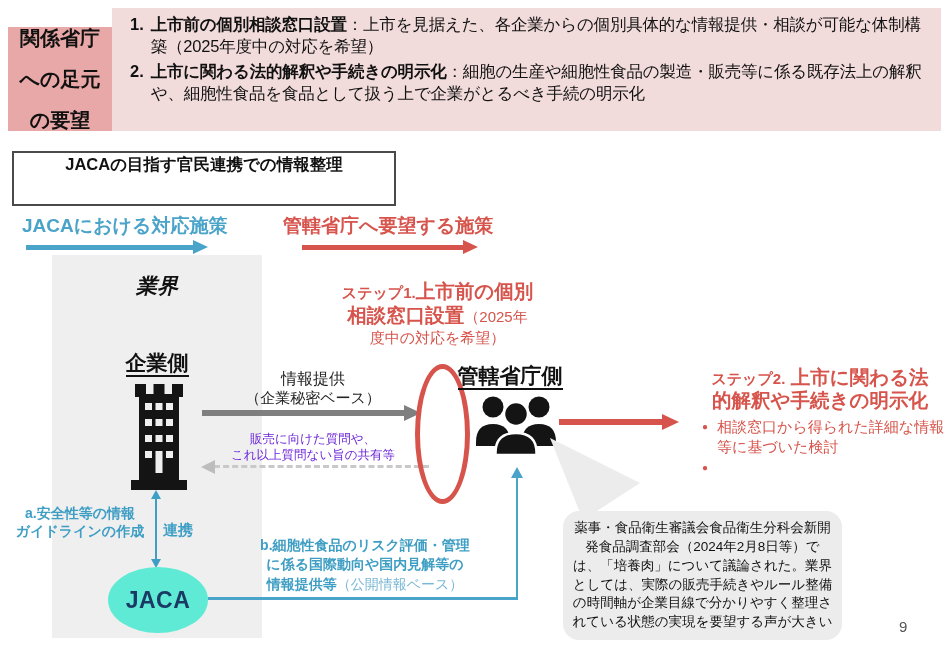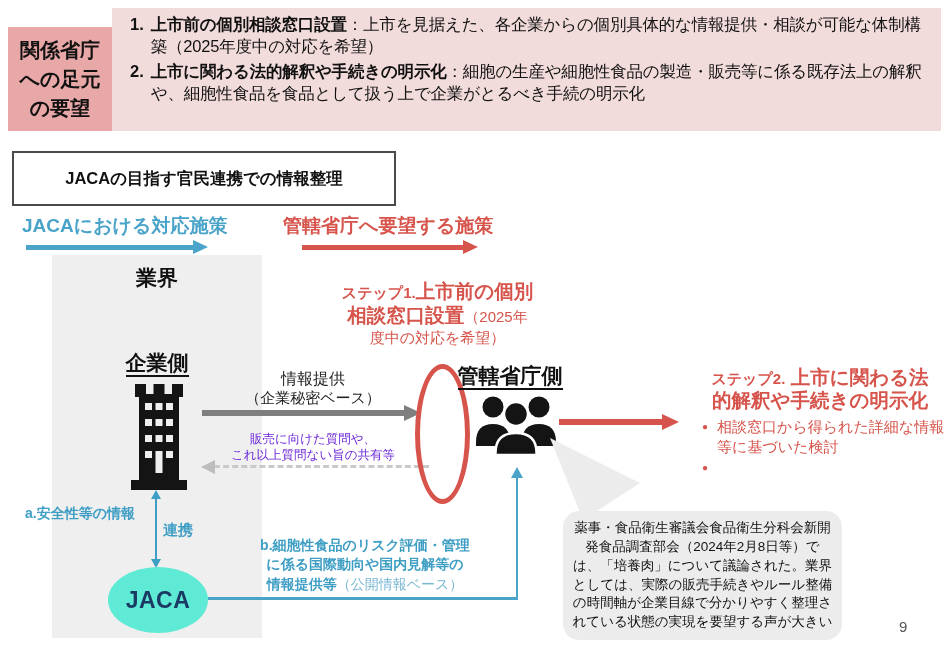--- a/index.html
+++ b/index.html
@@ -8,40 +8,40 @@
     background:#ffffff;
     font-family:"Liberation Sans","DejaVu Sans",sans-serif;
     color:#111;
   }
   .abs{position:absolute;}
 
   
   .hdr-light{left:112px;top:8px;width:829px;height:123px;background:#f2dcdb;}
   .hdr-dark{left:8px;top:27px;width:104px;height:104px;background:#e8a8a7;
     display:flex;flex-direction:column;justify-content:center;align-items:center;
-    font-weight:bold;font-size:20px;line-height:1.45;color:#111;}
+    font-weight:bold;font-size:20px;line-height:1.45;color:#111;gap:12px;}
   .hdr-list{left:130px;top:13px;width:802px;font-size:16.5px;line-height:1.34;color:#111;}
   .hdr-item{display:flex;gap:7px;margin-bottom:3px;}
   .hdr-num{font-weight:bold;flex:0 0 auto;}
   .hdr-body{flex:1 1 auto;letter-spacing:-0.2px;}
   .b{font-weight:bold;}
 
   
   .title-box{left:12px;top:151px;width:380px;height:51px;background:#fff;
-    border:2px solid #4a4a4a;display:flex;flex-direction:column;justify-content:center;
+    border:2px solid #4a4a4a;display:flex;flex-direction:column;justify-content:space-between;
     align-items:center;font-weight:bold;font-size:16.5px;line-height:1.4;}
 
   
   .lane-blue{left:22px;top:213px;font-size:19px;font-weight:bold;color:#4aa3c8;}
   .lane-red{left:283px;top:213px;font-size:19px;font-weight:bold;color:#d6544b;}
 
   
   .band{left:52px;top:255px;width:210px;height:383px;background:#efeff0;}
 
-  .industry{left:52px;top:264px;width:210px;text-align:center;font-size:21px;font-weight:bold;}
+  .industry{left:52px;top:272px;width:210px;text-align:center;font-size:21px;font-weight:bold;font-style:italic;}
   .company{left:52px;top:349px;width:210px;text-align:center;font-size:21px;font-weight:bold;}
   .ministry{left:446px;top:362px;width:128px;text-align:center;font-size:21px;font-weight:bold;}
   .u{border-bottom:2.5px solid #111;padding-bottom:1px;}
 
   
   .shaft{position:absolute;}
   .tri{position:absolute;width:0;height:0;}
 
   
   .info-label{left:228px;top:369px;width:170px;text-align:center;color:#222;
@@ -209,20 +209,21 @@
       <span>相談窓口から得られた詳細な情報等に基づいた検討</span>
     </li>
     <li>
       <span class="mk">●</span>
     </li>
   </ul>
 </div>
 
 <div class="abs measure-a">
   <div>a.安全性等の情報</div>
+  <div>ガイドラインの作成</div>
 </div>
 
 <div class="abs" style="left:148px;top:490px;width:16px;height:78px;">
   <div class="shaft" style="left:6.8px;top:8px;width:2.6px;height:62px;background:#3f9ec4;"></div>
   <div class="tri" style="left:2.5px;top:0;border-bottom:9px solid #3f9ec4;border-left:5.5px solid transparent;border-right:5.5px solid transparent;"></div>
   <div class="tri" style="left:2.5px;bottom:0;border-top:9px solid #3f9ec4;border-left:5.5px solid transparent;border-right:5.5px solid transparent;"></div>
 </div>
 <div class="abs renkei">連携</div>
 
 <div class="abs jaca">

